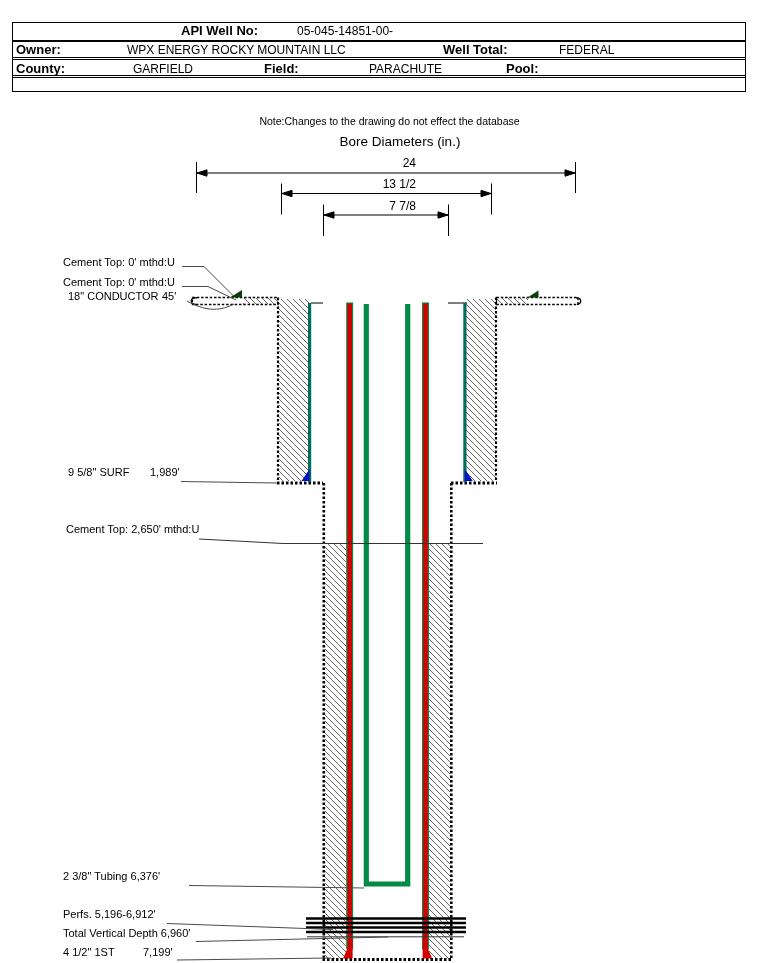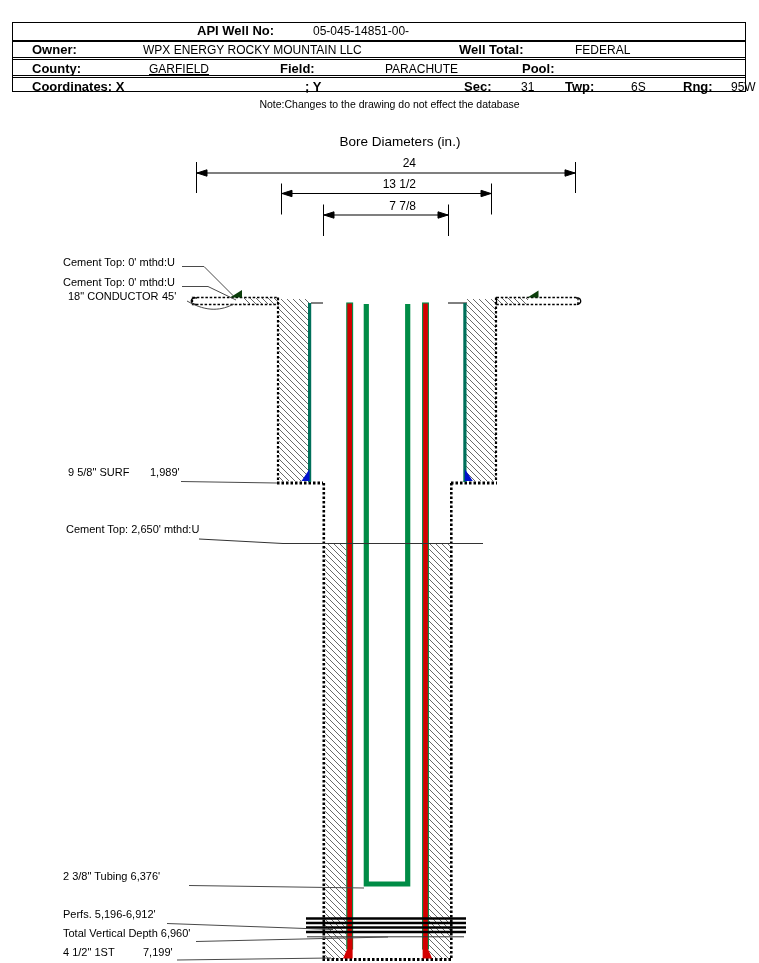--- a/index.html
+++ b/index.html
@@ -4,26 +4,26 @@
 <style>
   html,body{margin:0;padding:0;background:#fff;}
   .page{position:relative;width:759px;height:963px;background:#fff;overflow:hidden;
         font-family:"Liberation Sans",sans-serif;color:#000;}
   .abs{position:absolute;white-space:nowrap;}
   .ctr{text-align:center;}
   .b{font-weight:bold;}
   #title{left:0;right:0;top:3px;font-size:14px;font-weight:bold;}
   
   .tbl{position:absolute;left:12px;top:22px;width:734px;height:70px;border:1.6px solid #000;box-sizing:border-box;}
-  .trow{position:absolute;left:16px;right:0;height:21px;}
+  .trow{position:absolute;left:0;right:0;height:21px;}
   .cell{position:absolute;white-space:nowrap;font-size:12px;line-height:14px;}
   .cell.b{font-size:13px;}
   .sep1{position:absolute;left:0;right:0;height:2px;background:#000;}
   .sep2{position:absolute;left:0;right:0;height:1.4px;border-top:1.2px solid #000;border-bottom:1.2px solid #000;background:#fff;}
-  #note{left:20px;right:0;top:98px;font-size:10.5px;text-align:center;}
+  #note{left:20px;right:0;top:115px;font-size:10.5px;text-align:center;}
   #bore-title{left:280px;width:240px;top:134px;font-size:13.5px;text-align:center;}
   .dimlbl{position:absolute;font-size:12px;text-align:right;width:60px;}
   .lbl{position:absolute;font-size:11px;line-height:13px;white-space:nowrap;}
   svg{position:absolute;left:0;top:0;}
 </style>
 </head>
 <body>
 
 <div class="page">
 
@@ -133,37 +133,27 @@
     <div class="sep1" style="top:17px;"></div>
     <div class="trow" style="top:20px;">
       <span class="cell b" style="left:3px;">Owner:</span>
       <span class="cell" style="left:114px;">WPX ENERGY ROCKY MOUNTAIN LLC</span>
       <span class="cell b" style="left:430px;">Well Total:</span>
       <span class="cell" style="left:546px;">FEDERAL</span>
     </div>
     <div class="sep2" style="top:34px;"></div>
     <div class="trow" style="top:38.5px;">
       <span class="cell b" style="left:3px;">County:</span>
-      <span class="cell" style="left:120px;text-decoration:underline;">GARFIELD</span>
+      <span class="cell" style="left:120px;">GARFIELD</span>
       <span class="cell b" style="left:251px;">Field:</span>
       <span class="cell" style="left:356px;">PARACHUTE</span>
       <span class="cell b" style="left:493px;">Pool:</span>
       <span class="cell" style="left:545px;"></span>
     </div>
     <div class="sep2" style="top:52px;"></div>
-    <div class="trow" style="top:56.5px;">
-      <span class="cell b" style="left:3px;">Coordinates: X</span>
-      <span class="cell b" style="left:276px;">; Y</span>
-      <span class="cell b" style="left:435px;">Sec:</span>
-      <span class="cell" style="left:492px;">31</span>
-      <span class="cell b" style="left:536px;">Twp:</span>
-      <span class="cell" style="left:602px;">6S</span>
-      <span class="cell b" style="left:654px;">Rng:</span>
-      <span class="cell" style="left:702px;">95W</span>
-    </div>
   </div>
 
   <div class="abs" id="note">Note:Changes to the drawing do not effect the database</div>
 
   <div class="abs" id="bore-title">Bore Diameters (in.)</div>
   <div class="dimlbl" style="left:356px;top:156px;">24</div>
   <div class="dimlbl" style="left:356px;top:177px;">13 1/2</div>
   <div class="dimlbl" style="left:356px;top:198.5px;">7 7/8</div>
 
   <div class="lbl" style="left:63px;top:256px;">Cement Top: 0' mthd:U</div>

